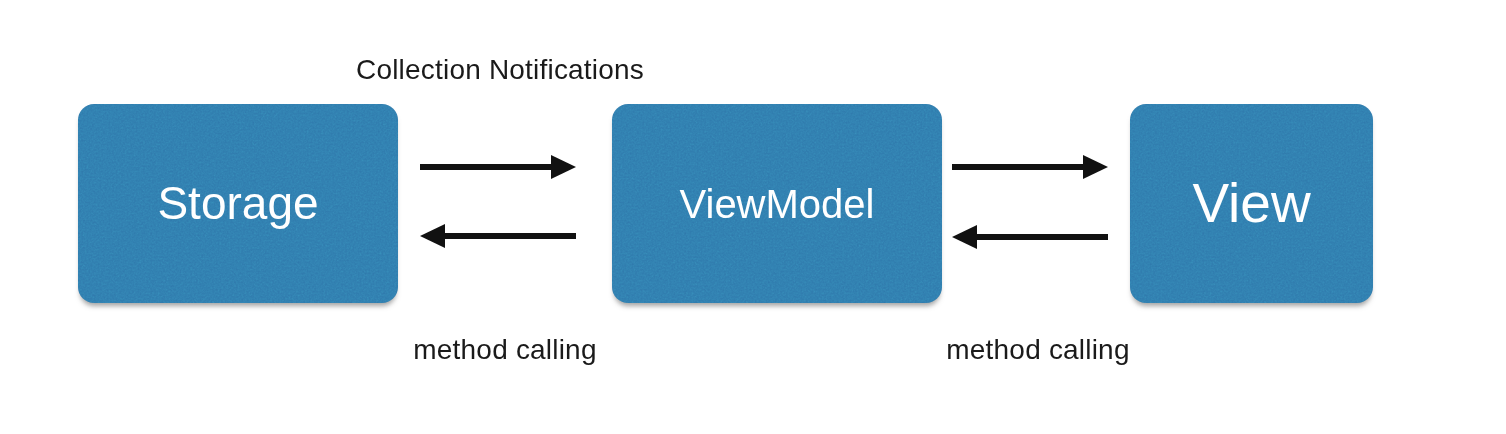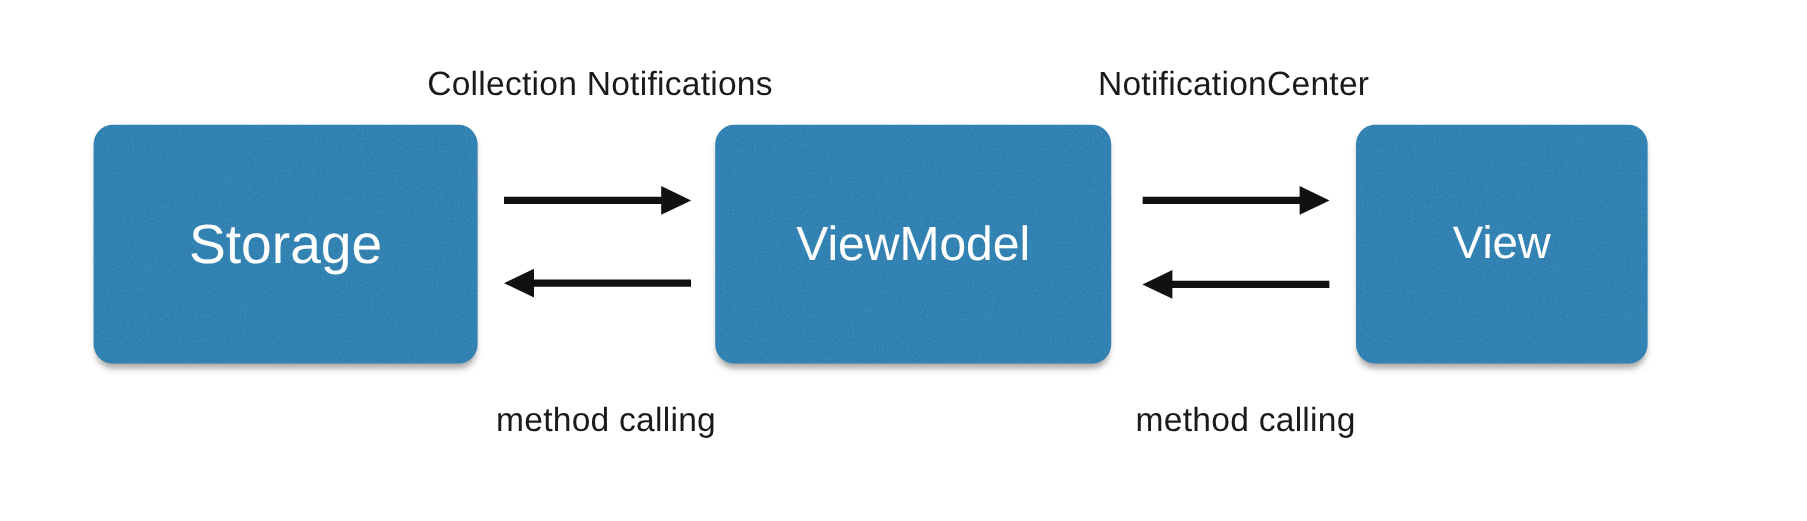--- a/index.html
+++ b/index.html
@@ -30,22 +30,22 @@
     color:var(--node-text);
     text-align:center;
     font-weight:300;
   }
   .node .texture{
     position:absolute;left:0;top:0;width:100%;height:100%;
     opacity:.28;mix-blend-mode:overlay;pointer-events:none;
   }
   .node .node-label{position:relative;z-index:1;line-height:1.15;}
   .node-storage{left:78px;top:104px;width:320px;height:199px;font-size:46px;}
-  .node-viewmodel{left:596px;top:104px;width:330px;height:199px;font-size:40px;}
-  .node-view{left:1130px;top:104px;width:243px;height:199px;font-size:38px;}
+  .node-viewmodel{left:612px;top:104px;width:330px;height:199px;font-size:40px;}
+  .node-view{left:1130px;top:104px;width:243px;height:199px;font-size:55px;}
   .edge-label{
     position:absolute;
     width:360px;
     text-align:center;
     font-size:28px;
     font-weight:300;
     color:var(--label);
     letter-spacing:.2px;
     white-space:nowrap;
   }
@@ -72,21 +72,20 @@
   <svg class="defs-holder" aria-hidden="true">
     <defs>
       <filter id="paper-noise">
         <feTurbulence type="fractalNoise" baseFrequency="0.55" numOctaves="2" stitchTiles="stitch"></feTurbulence>
         <feColorMatrix type="saturate" values="0"></feColorMatrix>
       </filter>
     </defs>
   </svg>
 
   <div class="edge-label lbl-collection">Collection Notifications</div>
-  <div class="edge-label lbl-notifcenter">NotificationCenter</div>
 
   <div class="node node-storage">
     <svg class="texture">
       <rect width="100%" height="100%" filter="url(#paper-noise)"></rect>
     </svg>
     <div class="node-label">Storage</div>
   </div>
 
   <div class="node node-viewmodel">
     <svg class="texture">

